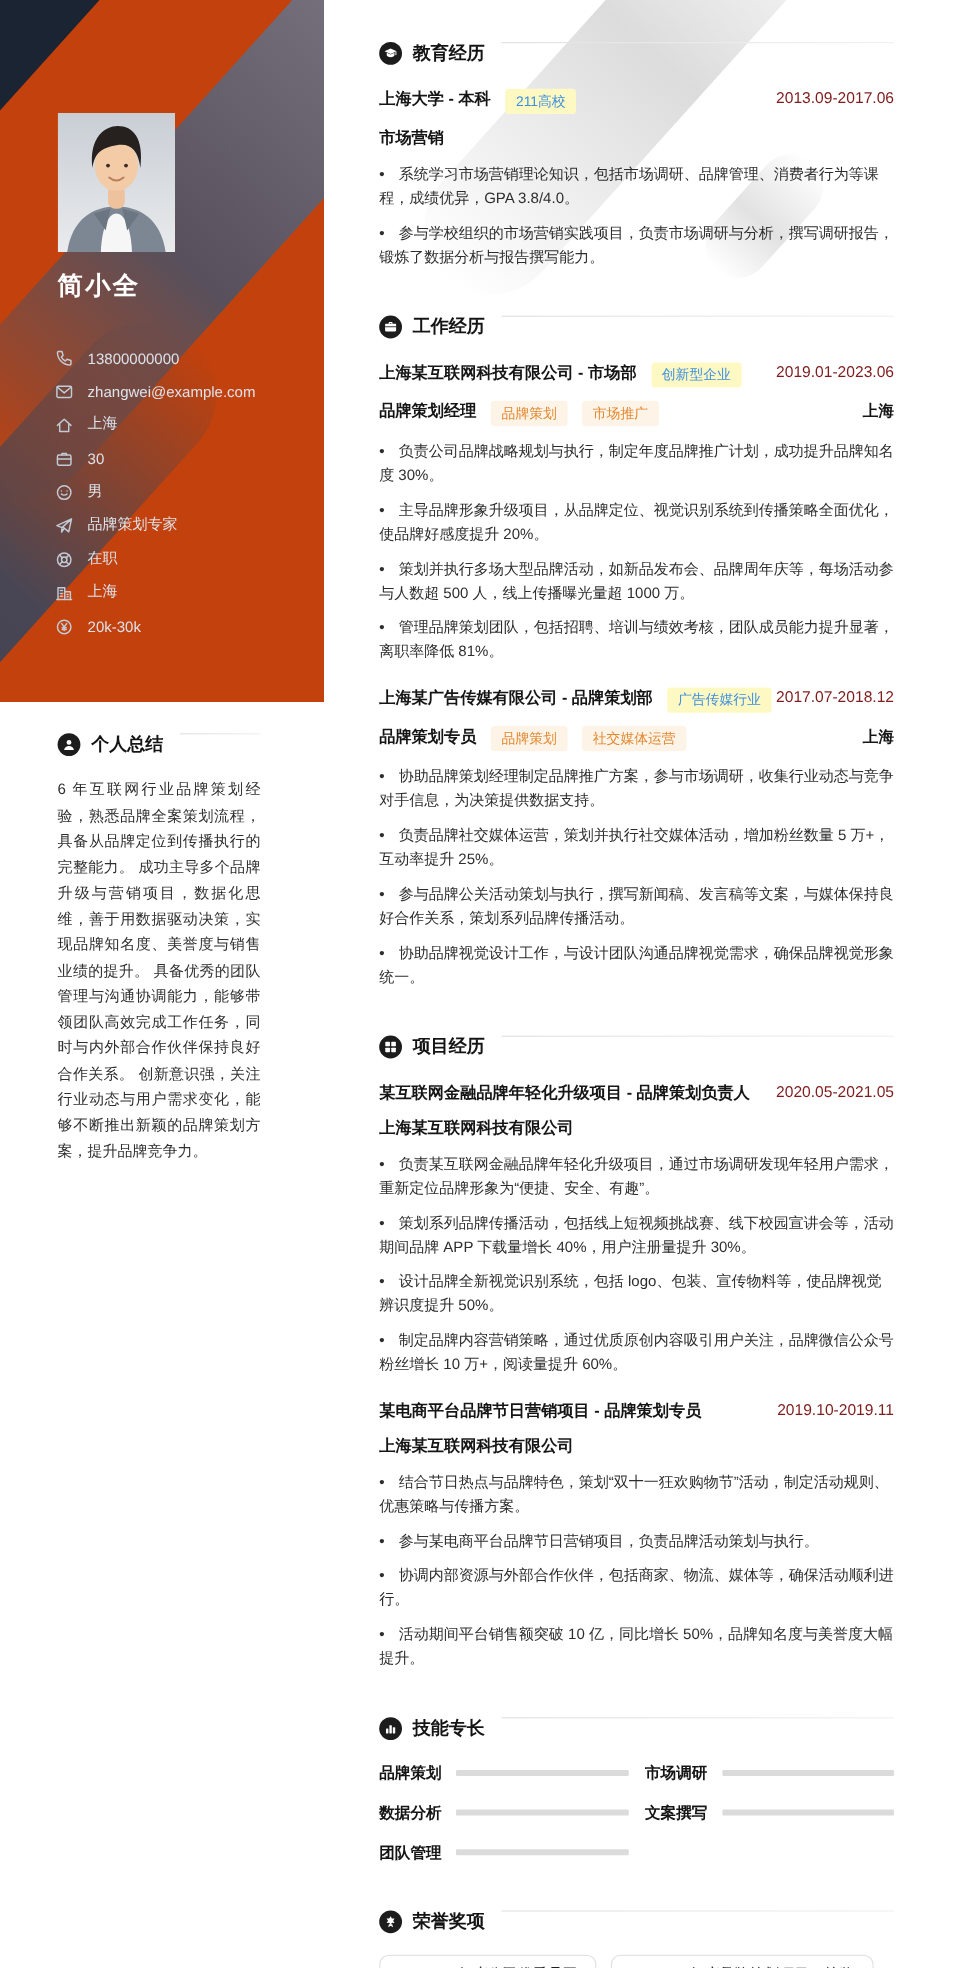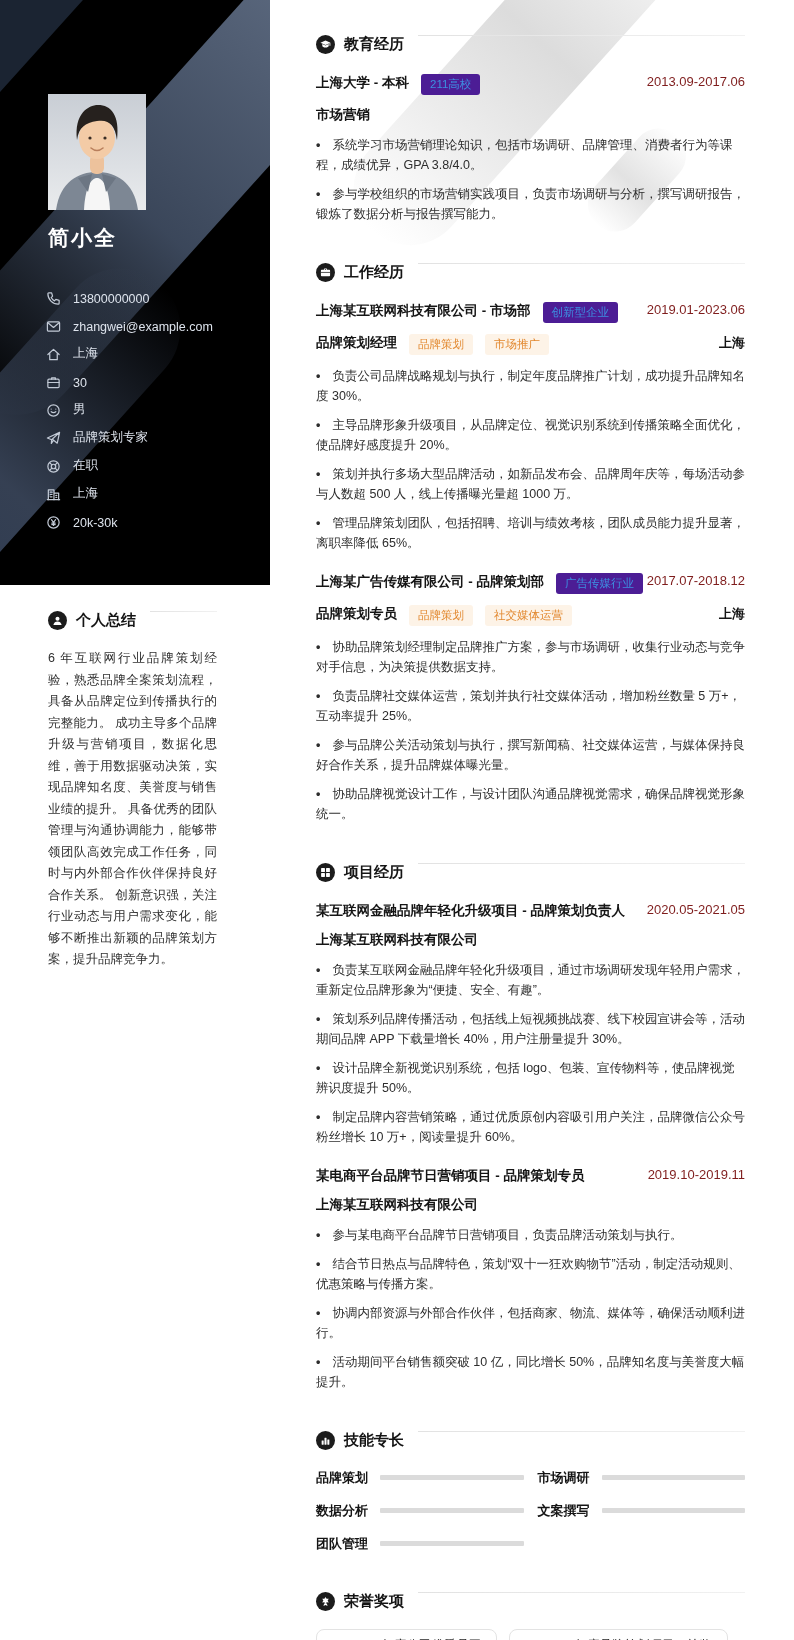--- a/index.html
+++ b/index.html
@@ -10,21 +10,21 @@
   }
   
   .page-swoosh{position:absolute;border-radius:70px;pointer-events:none;}
   .pg1{left:470px;top:-170px;width:112px;height:460px;
        background:linear-gradient(180deg,rgba(255,255,255,0) 0%,#dcdcdc 45%,rgba(250,250,250,0) 100%);
        transform:rotate(42deg);}
   .pg2{left:610px;top:120px;width:54px;height:120px;
        background:linear-gradient(180deg,rgba(255,255,255,0) 0%,#e2e2e2 55%,rgba(252,252,252,0) 100%);
        transform:rotate(42deg);}
   
-  .sidebar{position:absolute;left:0;top:0;width:270px;height:585px;background:#000000;overflow:hidden;}
+  .sidebar{position:absolute;left:0;top:0;width:270px;height:585px;background:#c2410c;overflow:hidden;}
   .sb-swoosh{position:absolute;border-radius:80px;}
   .sb1{left:95px;top:-90px;width:130px;height:560px;
        background:linear-gradient(180deg,#70809a 0%,#45536a 55%,rgba(34,44,61,0) 100%);
        transform:rotate(42deg);opacity:.85;}
   .sb2{left:-40px;top:230px;width:120px;height:420px;
        background:linear-gradient(180deg,rgba(34,44,61,0) 0%,#3b475c 60%,#32405a 100%);
        transform:rotate(42deg);opacity:.9;}
   .sb3{left:-120px;top:-160px;width:150px;height:380px;background:#1b2432;transform:rotate(42deg);}
   .photo{position:absolute;left:48px;top:94px;width:98px;height:116px;overflow:hidden;}
   .name{position:absolute;left:48px;top:224px;color:#ffffff;font-size:21px;font-weight:bold;letter-spacing:2px;}
@@ -46,21 +46,21 @@
   .section{margin-top:39px;}
   .section:first-child{margin-top:0;}
   .sec-head{margin-bottom:18px;}
   .entry{margin-top:20px;}
   .entry:first-of-type{margin-top:0;}
   .erow{display:flex;align-items:flex-start;margin-bottom:11px;}
   .etitle{font-size:13.5px;font-weight:bold;color:#151515;}
   .edate{margin-left:auto;font-size:13px;font-weight:normal;color:#7f1d1d;white-space:nowrap;}
   .eloc{margin-left:auto;font-size:13px;font-weight:bold;color:#151515;}
   .badge{font-size:11.5px;border-radius:3px;padding:3px 9px;margin-left:12px;white-space:nowrap;}
-  .badge.blue{color:#3d8fe0;background:#4c1d95;}
+  .badge.blue{color:#3d8fe0;background:#fef9c3;}
   .badge.orange{color:#e2882f;background:#fdf3e7;}
   .b{font-size:12.5px;line-height:20px;color:#2d2d2d;margin:0 0 9px 0;}
   .b::before{content:"•";font-weight:bold;margin-right:12px;}
   
   .skills-grid{display:grid;grid-template-columns:1fr 1fr;column-gap:14px;row-gap:14px;margin-top:4px;}
   .skill{display:flex;align-items:center;height:19px;}
   .sk-label{font-size:13px;font-weight:bold;color:#151515;width:56px;flex:0 0 auto;margin-right:8px;}
   .sk-track{flex:1;height:5px;background:#dbdbdb;border-radius:1px;overflow:hidden;}
   .sk-fill{height:100%;background:#111111;}
   
@@ -250,38 +250,38 @@
       </div>
       <div class="erow">
         <span class="etitle">品牌策划经理</span>
         <span class="badge orange">品牌策划</span>
         <span class="badge orange">市场推广</span>
         <span class="eloc">上海</span>
       </div>
       <p class="b">负责公司品牌战略规划与执行，制定年度品牌推广计划，成功提升品牌知名度 30%。</p>
       <p class="b">主导品牌形象升级项目，从品牌定位、视觉识别系统到传播策略全面优化，使品牌好感度提升 20%。</p>
       <p class="b">策划并执行多场大型品牌活动，如新品发布会、品牌周年庆等，每场活动参与人数超 500 人，线上传播曝光量超 1000 万。</p>
-      <p class="b">管理品牌策划团队，包括招聘、培训与绩效考核，团队成员能力提升显著，离职率降低 65%。</p>
+      <p class="b">管理品牌策划团队，包括招聘、培训与绩效考核，团队成员能力提升显著，离职率降低 81%。</p>
     </div>
 
     <div class="entry">
       <div class="erow">
         <span class="etitle">上海某广告传媒有限公司 - 品牌策划部</span>
         <span class="badge blue">广告传媒行业</span>
         <span class="edate">2017.07-2018.12</span>
       </div>
       <div class="erow">
         <span class="etitle">品牌策划专员</span>
         <span class="badge orange">品牌策划</span>
         <span class="badge orange">社交媒体运营</span>
         <span class="eloc">上海</span>
       </div>
       <p class="b">协助品牌策划经理制定品牌推广方案，参与市场调研，收集行业动态与竞争对手信息，为决策提供数据支持。</p>
       <p class="b">负责品牌社交媒体运营，策划并执行社交媒体活动，增加粉丝数量 5 万+，互动率提升 25%。</p>
-      <p class="b">参与品牌公关活动策划与执行，撰写新闻稿、社交媒体运营，与媒体保持良好合作关系，提升品牌媒体曝光量。</p>
+      <p class="b">参与品牌公关活动策划与执行，撰写新闻稿、发言稿等文案，与媒体保持良好合作关系，策划系列品牌传播活动。</p>
       <p class="b">协助品牌视觉设计工作，与设计团队沟通品牌视觉需求，确保品牌视觉形象统一。</p>
     </div>
   </section>
 
   <section class="section">
     <div class="sec-head">
       <span class="sec-ic">
         <svg viewBox="0 0 12 12" fill="#ffffff">
             <rect x="1.2" y="1.2" width="4.2" height="4.2" rx=".6"></rect>
             <rect x="6.6" y="1.2" width="4.2" height="4.2" rx=".6"></rect>
@@ -308,22 +308,22 @@
     </div>
 
     <div class="entry">
       <div class="erow">
         <span class="etitle">某电商平台品牌节日营销项目 - 品牌策划专员</span>
         <span class="edate">2019.10-2019.11</span>
       </div>
       <div class="erow">
         <span class="etitle">上海某互联网科技有限公司</span>
       </div>
+      <p class="b">结合节日热点与品牌特色，策划“双十一狂欢购物节”活动，制定活动规则、优惠策略与传播方案。</p>
       <p class="b">参与某电商平台品牌节日营销项目，负责品牌活动策划与执行。</p>
-      <p class="b">结合节日热点与品牌特色，策划“双十一狂欢购物节”活动，制定活动规则、优惠策略与传播方案。</p>
       <p class="b">协调内部资源与外部合作伙伴，包括商家、物流、媒体等，确保活动顺利进行。</p>
       <p class="b">活动期间平台销售额突破 10 亿，同比增长 50%，品牌知名度与美誉度大幅提升。</p>
     </div>
   </section>
 
   <section class="section">
     <div class="sec-head">
       <span class="sec-ic">
         <svg viewBox="0 0 12 12" fill="#ffffff">
             <rect x="1.8" y="6" width="2.2" height="4.5" rx=".4"></rect>

